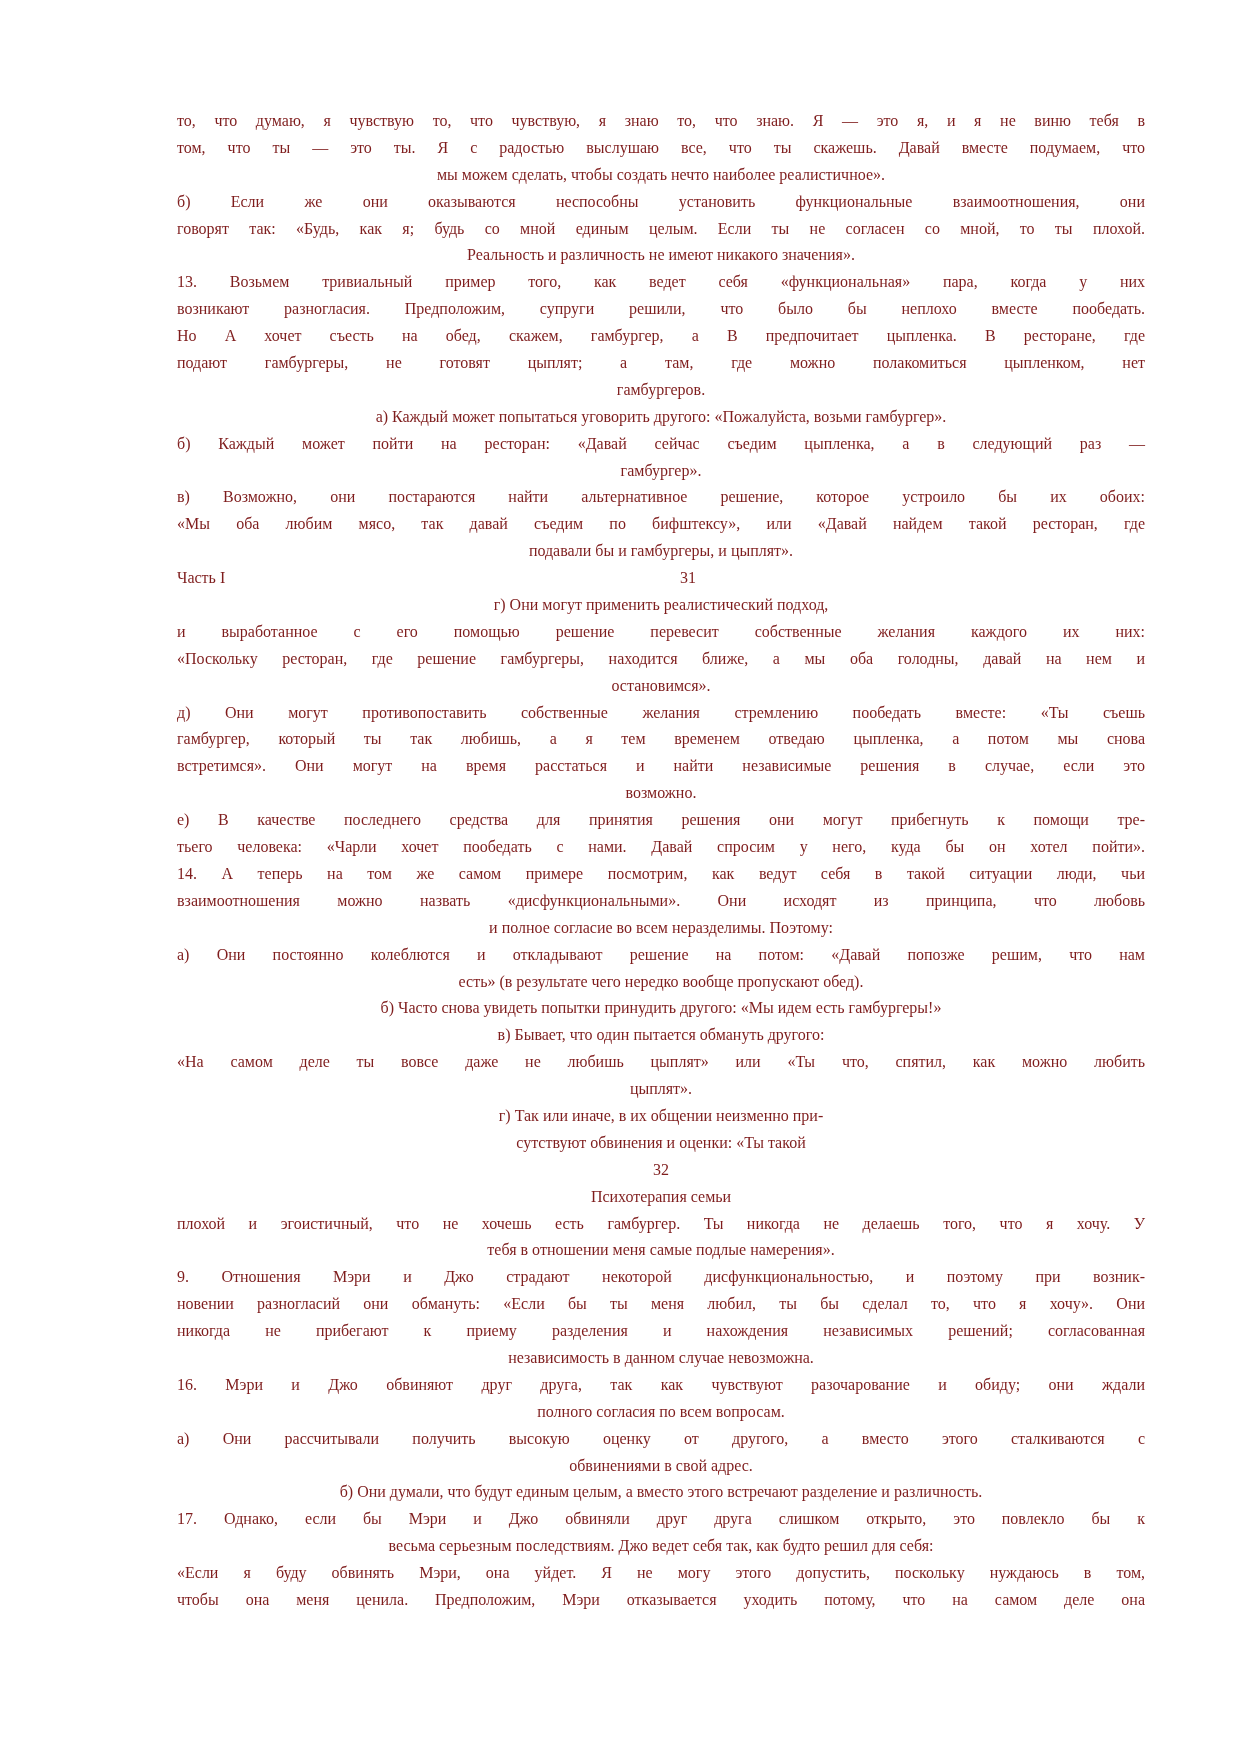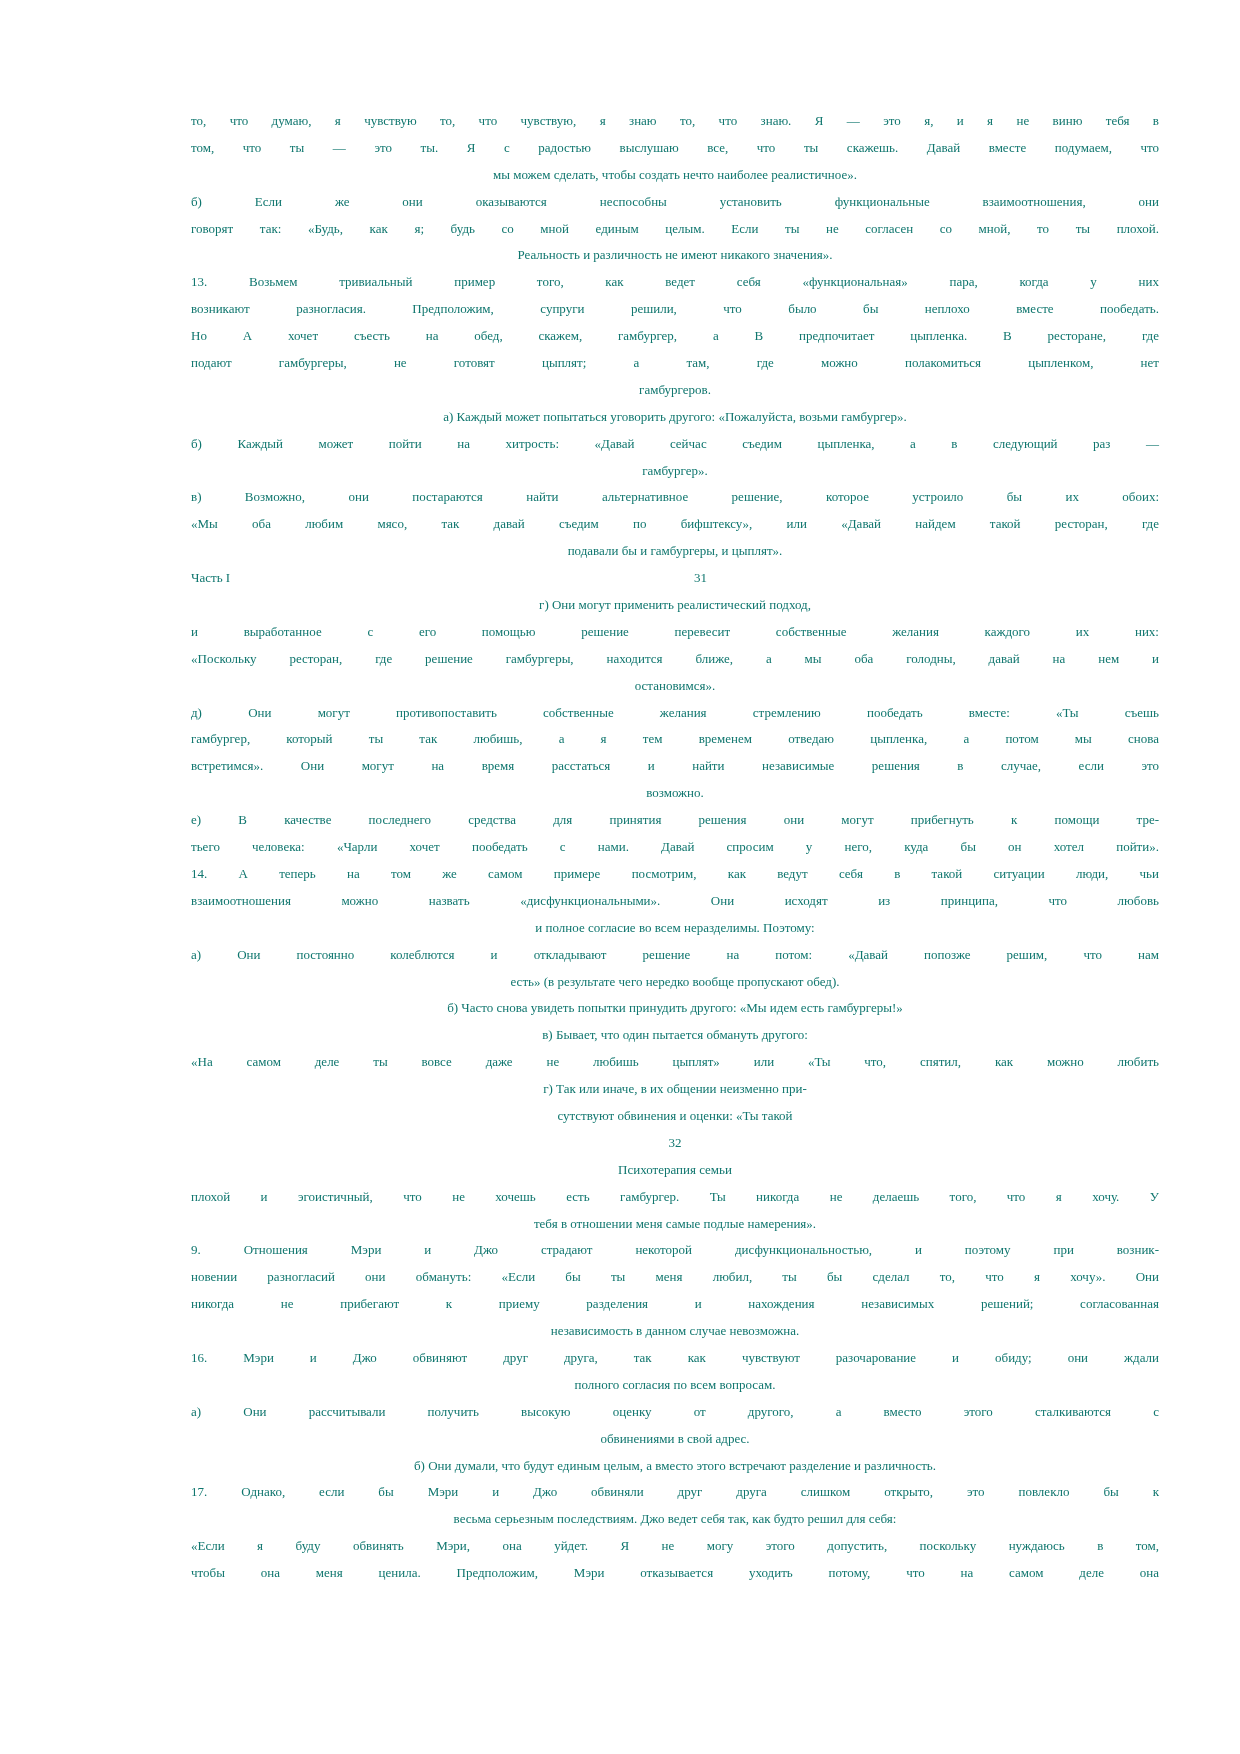--- a/index.html
+++ b/index.html
@@ -15,27 +15,27 @@
   }
   .page {
     position: absolute;
     left: 0; top: 0;
     width: 1240px;
     height: 1754px;
     background: #ffffff;
   }
   .text-column {
     position: absolute;
-    left: 191px;
+    left: 177px;
     top: 108px;
     width: 968px;
     font-family: "Liberation Serif", "DejaVu Serif", serif;
-    font-size: 13px;
+    font-size: 16px;
     line-height: 26.9px;
-    color: #0f766e;
+    color: #7f1d1d;
   }
   .line {
     display: block;
     height: 26.9px;
     white-space: nowrap;
     overflow: visible;
   }
   .line.just {
     text-align: justify;
     text-align-last: justify;
@@ -69,21 +69,21 @@
       <div class="line left">мы можем сделать, чтобы создать нечто наиболее реалистичное».</div>
       <div class="line just">б)  Если же они оказываются неспособны установить функциональные взаимоотношения, они</div>
       <div class="line just">говорят так: «Будь, как я; будь со мной единым целым. Если ты не согласен со мной, то ты плохой.</div>
       <div class="line left">Реальность и различность не имеют никакого значения».</div>
       <div class="line just">13. Возьмем тривиальный пример того, как ведет себя «функциональная» пара, когда у них</div>
       <div class="line just">возникают разногласия. Предположим, супруги решили, что было бы неплохо вместе пообедать.</div>
       <div class="line just">Но А хочет съесть на обед, скажем, гамбургер, а В предпочитает цыпленка. В ресторане, где</div>
       <div class="line just">подают гамбургеры, не готовят цыплят; а там, где можно полакомиться цыпленком, нет</div>
       <div class="line left">гамбургеров.</div>
       <div class="line left">а)  Каждый может попытаться уговорить другого: «Пожалуйста, возьми гамбургер».</div>
-      <div class="line just">б)  Каждый может пойти на хитрость: «Давай сейчас съедим цыпленка, а в следующий раз —</div>
+      <div class="line just">б)  Каждый может пойти на ресторан: «Давай сейчас съедим цыпленка, а в следующий раз —</div>
       <div class="line left">гамбургер».</div>
       <div class="line just">в)  Возможно, они постараются найти альтернативное решение, которое устроило бы их обоих:</div>
       <div class="line just">«Мы оба любим мясо, так давай съедим по бифштексу»,  или  «Давай найдем такой ресторан, где</div>
       <div class="line left">подавали бы и гамбургеры, и цыплят».</div>
       <div class="line runhead">
         <span class="rh-left">Часть I</span>
         <span class="rh-right">31</span>
       </div>
       <div class="line left">г)  Они могут применить реалистический подход,</div>
       <div class="line just">и выработанное с его помощью решение перевесит собственные желания каждого их них:</div>
@@ -96,20 +96,21 @@
       <div class="line just">е)  В качестве последнего средства для принятия решения они могут прибегнуть к помощи тре-</div>
       <div class="line just">тьего человека:   «Чарли хочет пообедать с нами. Давай спросим у него, куда бы он хотел пойти».</div>
       <div class="line just">14. А теперь на том же самом примере посмотрим, как ведут себя в такой ситуации люди, чьи</div>
       <div class="line just">взаимоотношения можно назвать «дисфункциональными». Они исходят из принципа, что любовь</div>
       <div class="line left">и полное согласие во всем неразделимы. Поэтому:</div>
       <div class="line just">а)  Они постоянно колеблются и откладывают решение на потом: «Давай попозже решим, что нам</div>
       <div class="line left">есть» (в результате чего нередко вообще пропускают обед).</div>
       <div class="line left">б)  Часто снова увидеть попытки принудить другого: «Мы идем есть гамбургеры!»</div>
       <div class="line left">в)  Бывает, что один пытается обмануть другого:</div>
       <div class="line just">«На самом деле ты вовсе даже не любишь цыплят» или «Ты что, спятил, как можно любить</div>
+      <div class="line left">цыплят».</div>
       <div class="line left">г)  Так или иначе, в их общении неизменно при-</div>
       <div class="line left">сутствуют обвинения и оценки:   «Ты такой</div>
       <div class="line left">32</div>
       <div class="line left">Психотерапия семьи</div>
       <div class="line just">плохой и эгоистичный, что не хочешь есть гамбургер. Ты никогда не делаешь того, что я хочу. У</div>
       <div class="line left">тебя в отношении меня самые подлые намерения».</div>
       <div class="line just">9.   Отношения Мэри и Джо страдают некоторой дисфункциональностью, и поэтому при возник-</div>
       <div class="line just">новении разногласий они обмануть: «Если бы ты меня любил, ты бы сделал то, что я хочу». Они</div>
       <div class="line just">никогда не прибегают к приему разделения и нахождения независимых решений; согласованная</div>
       <div class="line left">независимость в данном случае невозможна.</div>

